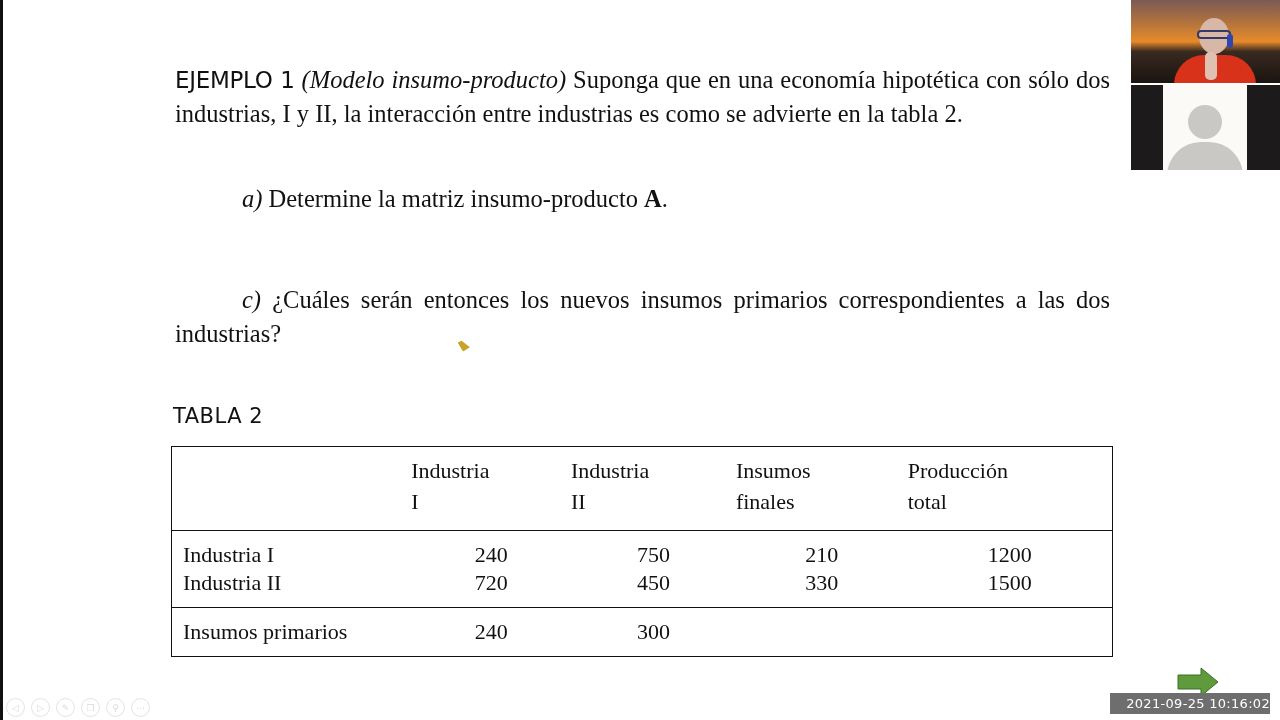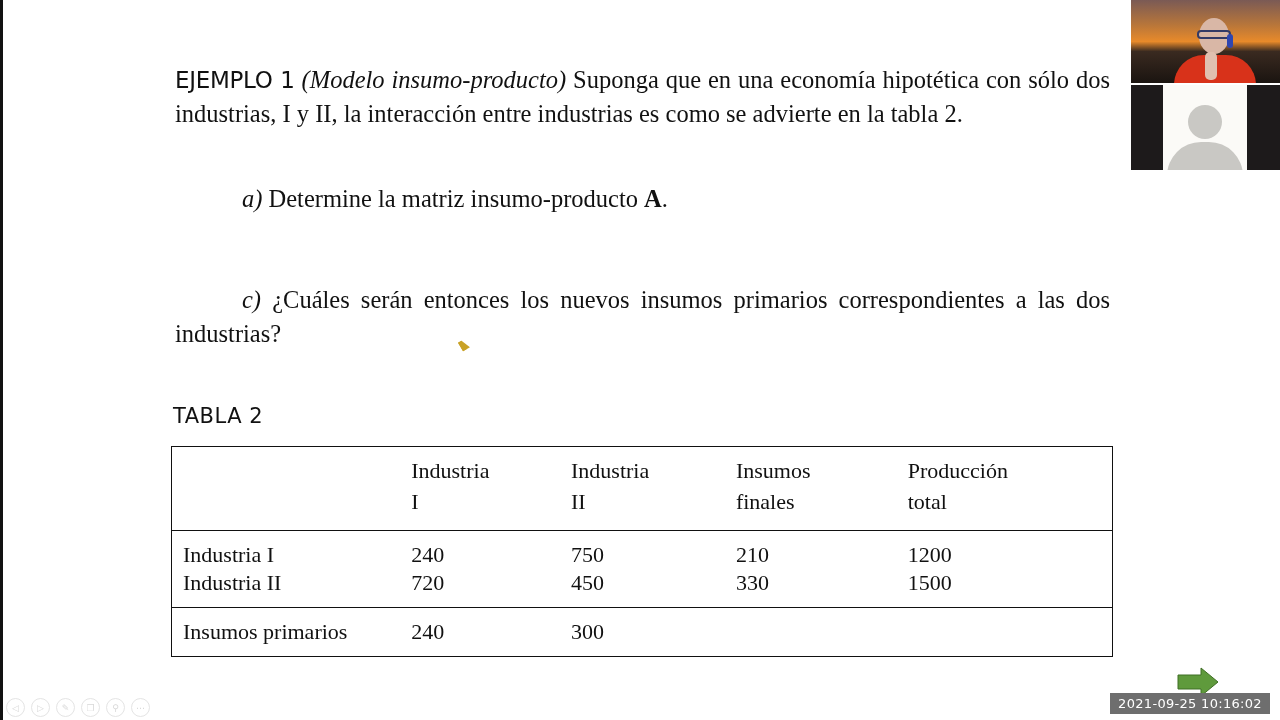--- a/index.html
+++ b/index.html
@@ -27,21 +27,21 @@
   .data-table { position: absolute; left: 171px; top: 446px; width: 942px; height: 211px; border: 1.5px solid #111; border-collapse: collapse; font-size: 22px; }
   .data-table td, .data-table th { font-weight: normal; }
   .thead-row { height: 80px; border-bottom: 1.5px solid #111; }
   .thead-row th { text-align: left; vertical-align: top; padding-top: 8px; line-height: 31px; font-size: 22px; }
   .body-row td { height: 35px; }
   .row-first td { padding-top: 10px; }
   .row-last td { padding-bottom: 10px; }
   .foot-row { border-top: 1.5px solid #111; }
   .foot-row td { height: 47px; }
   .cell-label { text-align: left; padding-left: 11px; }
-  .cell-num { text-align: left; }
+  .cell-num { text-align: center; }
 
   .cursor { position: absolute; left: 460px; top: 340px; width: 0; height: 0; border-left: 4px solid #c9a227; border-right: 4px solid transparent; border-top: 0; border-bottom: 10px solid #c9a227; transform: rotate(-30deg); }
 
   .video-panel { position: absolute; left: 1131px; top: 0; width: 149px; height: 170px; }
   .video-tile-1 { position: absolute; left: 0; top: 0; width: 149px; height: 83px; overflow: hidden;
     background: linear-gradient(180deg, #7a5a55 0%, #b8763a 30%, #e88a2a 50%, #3a2a20 62%, #1a1410 100%); }
   .person-head { position: absolute; left: 68px; top: 18px; width: 30px; height: 36px; border-radius: 50%; background: #d9b7a6; }
   .person-glasses { position: absolute; left: 66px; top: 30px; width: 34px; height: 9px; border: 2px solid #333a66; border-radius: 4px; }
   .person-headset { position: absolute; left: 96px; top: 34px; width: 6px; height: 14px; background: #2f46b0; border-radius: 3px; }
   .person-body { position: absolute; left: 43px; top: 55px; width: 82px; height: 40px; border-radius: 30px 30px 0 0; background: #d8321a; }
@@ -49,21 +49,21 @@
   .video-tile-2 { position: absolute; left: 0; top: 85px; width: 149px; height: 85px; background: #1d1a1b; }
   .avatar-bg { position: absolute; left: 32px; top: 0; width: 84px; height: 85px; background: #fbfaf7; overflow: hidden; }
   .avatar-head { position: absolute; left: 25px; top: 20px; width: 34px; height: 34px; border-radius: 50%; background: #c9c8c4; }
   .avatar-body { position: absolute; left: 4px; top: 57px; width: 76px; height: 40px; border-radius: 34px 34px 0 0; background: #c9c8c4; }
 
   .toolbar { position: absolute; left: 6px; top: 698px; display: flex; gap: 6px; }
   .tb-btn { width: 19px; height: 19px; border: 1px solid #e4e4e4; border-radius: 50%; color: #d8d8d8; font-family: "DejaVu Sans", sans-serif; font-size: 9px; display: flex; align-items: center; justify-content: center; background: transparent; }
 
   .next-arrow { position: absolute; left: 1177px; top: 667px; width: 42px; height: 30px; }
 
-  .timestamp { position: absolute; left: 1110px; top: 693px; width: 160px; height: 21px; background: #6e6e6e; color: #ffffff; font-family: "DejaVu Sans", "Liberation Sans", sans-serif; font-size: 13px; line-height: 21px; text-align: center; letter-spacing: 0.3px; }
+  .timestamp { position: absolute; left: 1110px; top: 693px; width: 160px; height: 21px; background: #6e6e6e; color: #ffffff; font-family: "DejaVu Sans", "Liberation Sans", sans-serif; font-size: 13px; line-height: 21px; text-align: right; letter-spacing: 0.3px; }
 </style>
 </head>
 <body>
 
 <div class="left-edge"></div>
 
 <div class="slide">
 
   <p class="para intro">
     <span class="ex-title">EJEMPLO 1</span>

